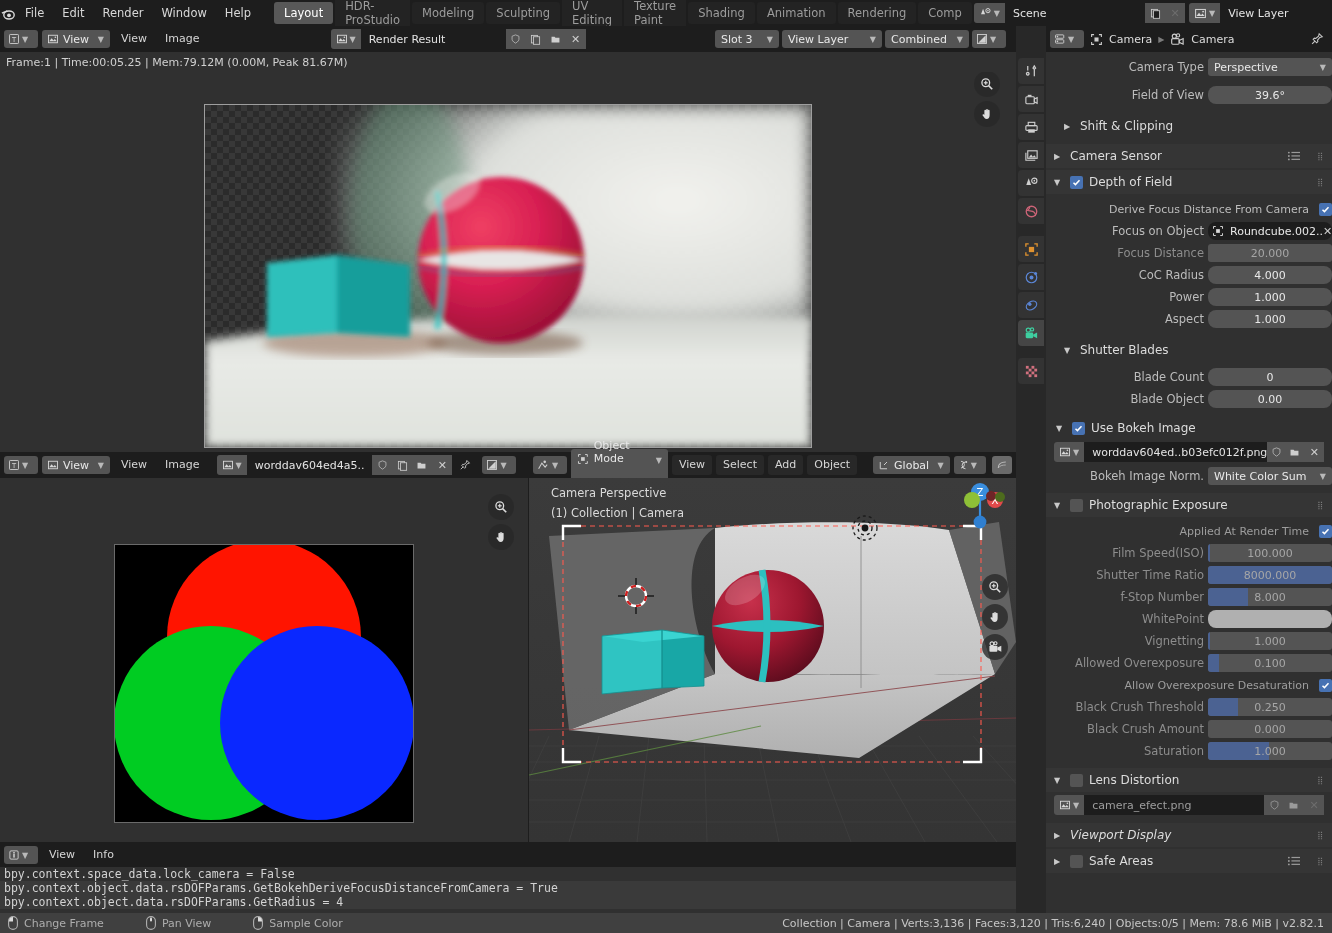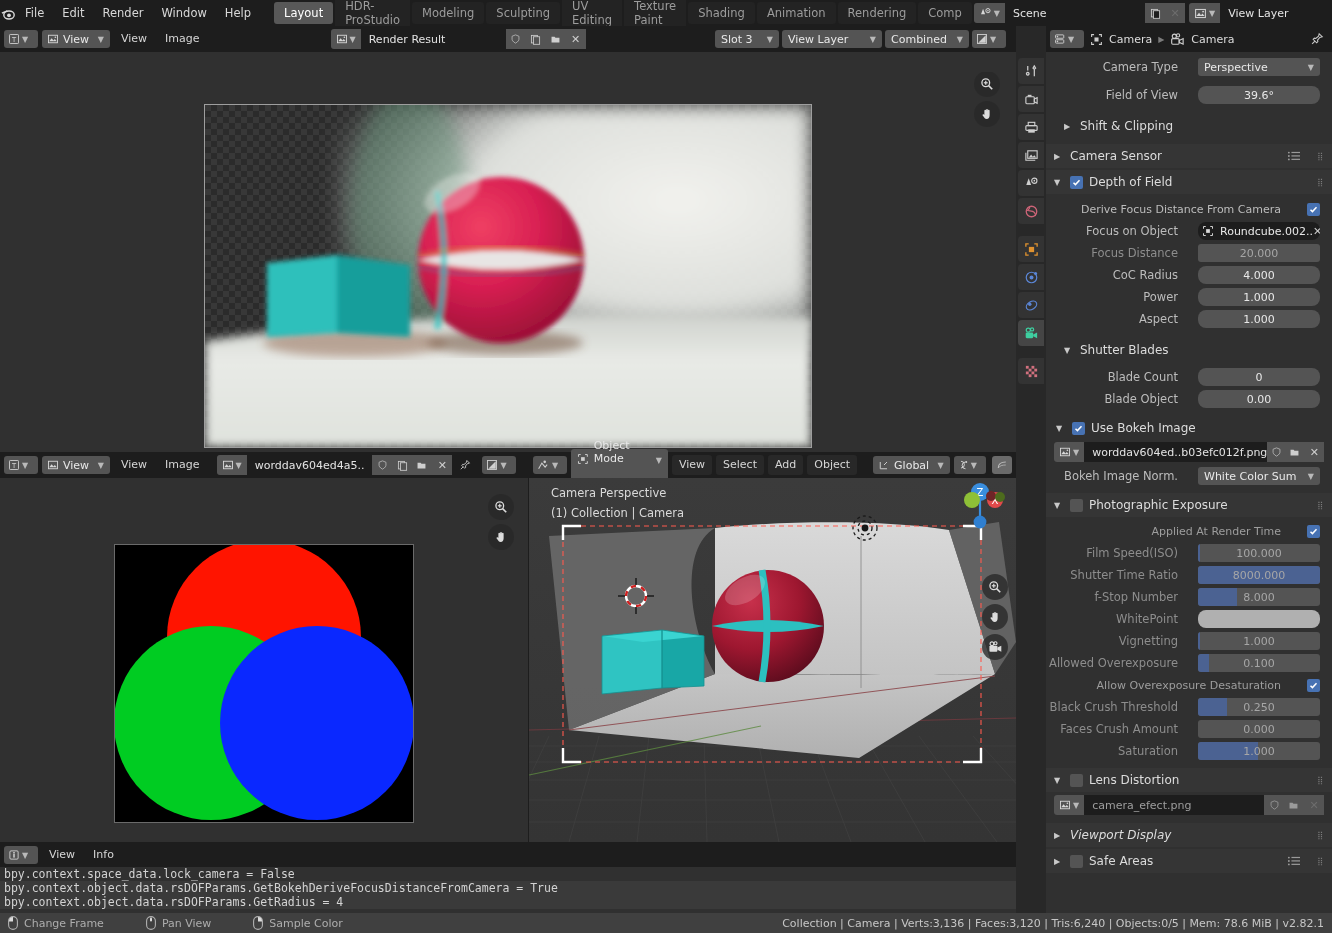--- a/index.html
+++ b/index.html
@@ -89,21 +89,21 @@
   .logline { font-family: "DejaVu Sans Mono", "Liberation Mono", monospace; font-size: 11.5px; color: #d3d3d3; padding: 0 4px; height: 14px; line-height: 14px; }
   .logline.alt { background: #3a3a3a; }
 
   
   #props { position:absolute; left: 1016px; top: 26px; width: 316px; height: 887px; background: #303030; display:flex; }
   #proptabs { width: 30px; background: #282828; padding-top: 32px; display:flex; flex-direction:column; align-items:center; gap: 1px;}
   .ptab { width: 26px; height: 26px; border-radius: 4px 0 0 4px; display:flex; align-items:center; justify-content:center; background: #333333; margin-bottom:1px;}
   .ptab.sel { background: #454545; }
   .ptab.gap { margin-top: 10px; }
   #propbody { width: 286px; position: relative; }
-  .prow { display:flex; align-items:center; height: 22px; padding: 0 12px 0 0; gap: 20px; }
+  .prow { display:flex; align-items:center; height: 22px; padding: 0 0 0 0; gap: 4px; margin-left: 26px; }
   .plabel { color: #bcbcbc; text-align: right; width: 132px; flex: 0 0 132px; font-size: 11.5px; white-space: nowrap; }
   .plabel.dim { color: #8d8d8d; }
   .pval { flex: 1 1 auto; }
   .panelhdr { display:flex; align-items:center; gap: 6px; height: 24px; padding-left: 8px; background: #353535; }
   .panelhdr.flat { background: transparent; }
   .tri { font-size: 8px; color: #c9c9c9; width: 10px; }
   .chk { width: 13px; height: 13px; border-radius: 2px; background: #4772b3; display:flex; align-items:center; justify-content:center; }
   .chk.off { background: #545454; }
   .chk svg { width: 9px; height: 9px; }
   .slider { position: relative; background: #545454; border-radius: 3px; height: 18px; display:flex; align-items:center; justify-content:center; overflow:hidden;}
@@ -256,20 +256,21 @@
         <div class="dd" style="width:34px; padding:0 4px;">
           <svg width="12" height="12" viewBox="0 0 16 16">
               <rect x="2" y="2" width="12" height="12" fill="none" stroke="#d0d0d0" stroke-width="1.2"></rect>
               <path d="M3 13 L13 3 L13 13 Z" fill="#d0d0d0"></path>
             </svg>
           <span class="chev" style="margin-left:2px;">▼</span>
         </div>
       </div>
     </div>
 
+    <div class="renderinfo">Frame:1 | Time:00:05.25 | Mem:79.12M (0.00M, Peak 81.67M)</div>
 
     <div class="canvas">
       <div style="position:absolute; left:204px; top:32px; width:608px; height:344px; border:1px solid #9e9e9e; overflow:hidden;">
         <div class="checker" style="position:absolute; inset:0;"></div>
 
         <svg width="606" height="342" viewBox="0 0 606 342" style="position:absolute; left:0; top:0;">
           <defs>
             <radialGradient id="bgglow" cx="72%" cy="38%" r="78%">
               <stop offset="0%" stop-color="#f2f2ee"></stop>
               <stop offset="55%" stop-color="#e4e6e2" stop-opacity="0.96"></stop>
@@ -975,21 +976,21 @@
         </span>
       </div>
       <div class="prow">
         <div class="plabel dim">Black Crush Threshold</div>
         <div class="pval slider dim">
           <div class="fill" style="width:24%;"></div>
           <span class="txt">0.250</span>
         </div>
       </div>
       <div class="prow">
-        <div class="plabel dim">Faces Crush Amount</div>
+        <div class="plabel dim">Black Crush Amount</div>
         <div class="pval slider dim">
           <div class="fill" style="width:0%;"></div>
           <span class="txt">0.000</span>
         </div>
       </div>
       <div class="prow">
         <div class="plabel dim">Saturation</div>
         <div class="pval slider dim">
           <div class="fill" style="width:49%;"></div>
           <span class="txt">1.000</span>

